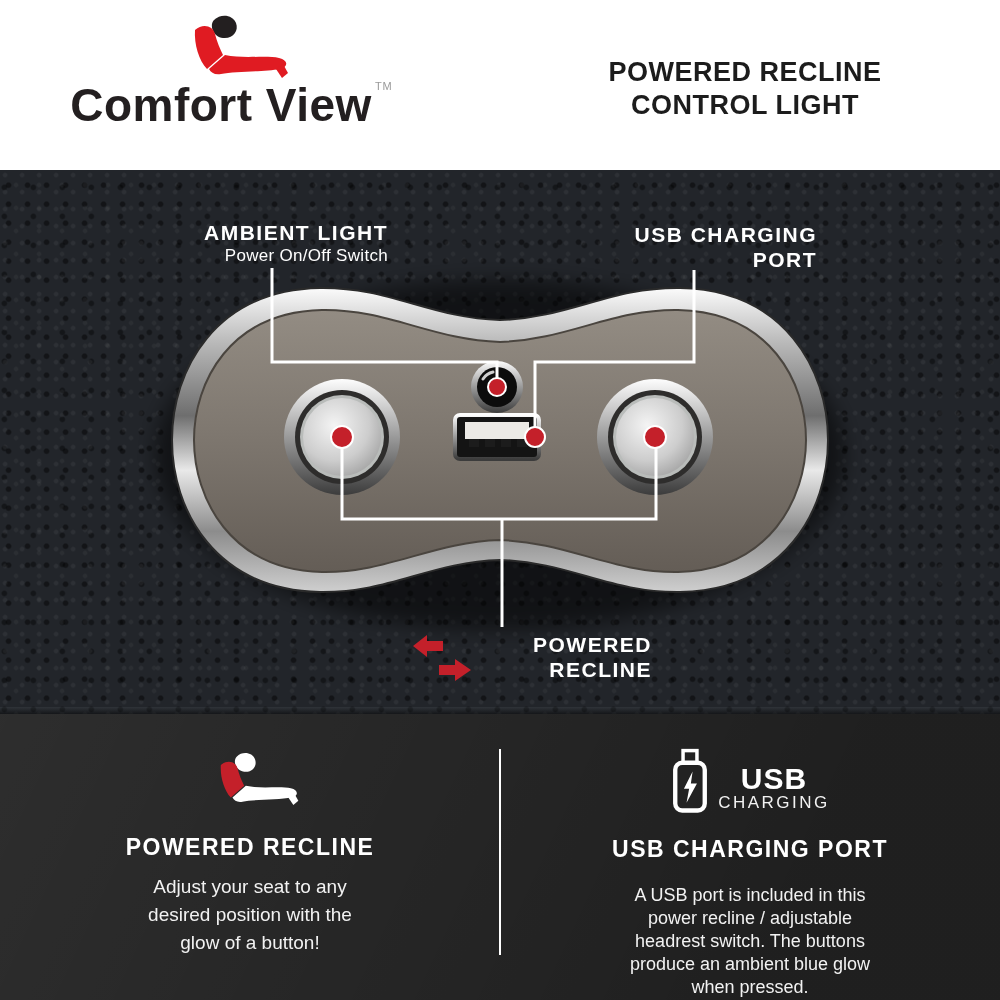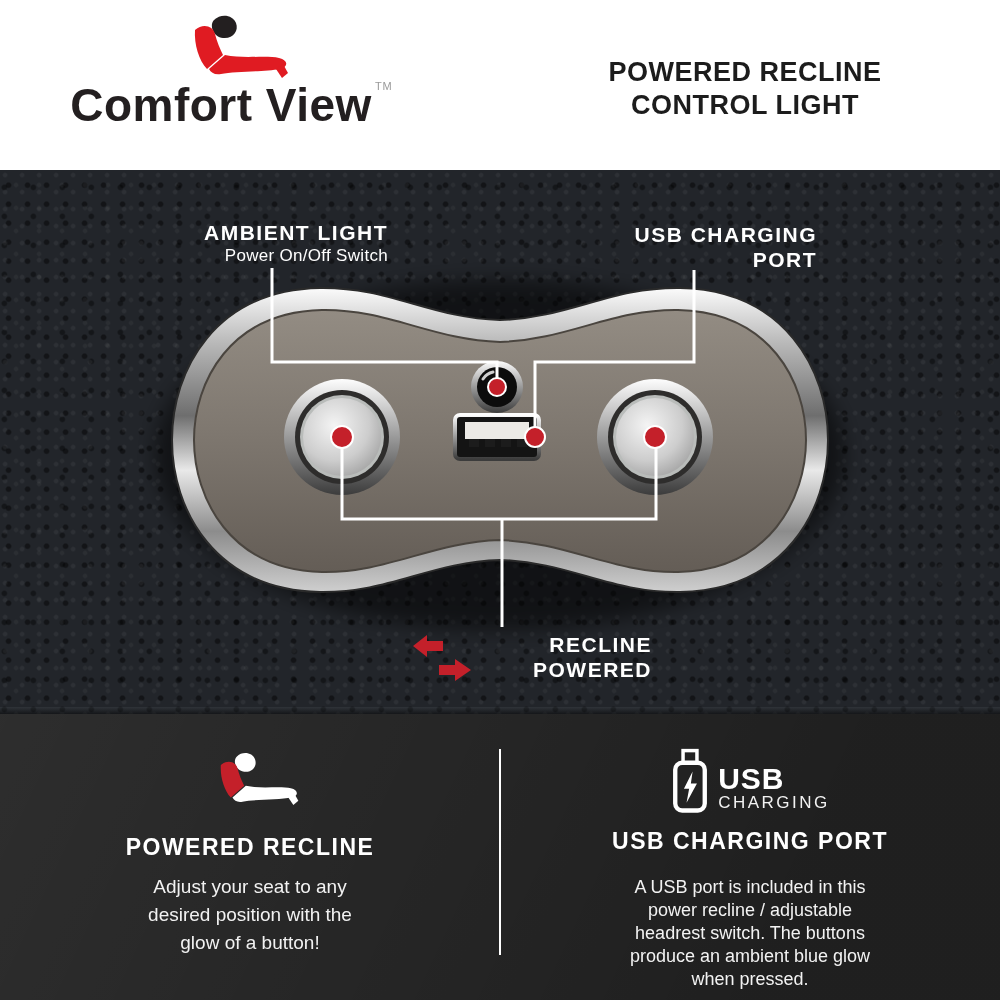--- a/index.html
+++ b/index.html
@@ -43,24 +43,24 @@
   
   .footer{position:absolute;left:0;top:714px;width:1000px;height:286px;background:var(--footer-bg);
     background-image:linear-gradient(115deg, rgba(255,255,255,.035) 0%, rgba(255,255,255,0) 40%, rgba(0,0,0,.18) 78%)}
   .divider{position:absolute;left:499px;top:35px;width:2px;height:206px;background:#fff}
   .col{position:absolute;top:0;width:500px;height:286px;text-align:center;color:#fff}
   .col-left{left:0}
   .col-right{left:500px}
   .footer-chair{display:block;margin:36px auto 0;width:118px;height:60px}
   .usb-lockup{display:flex;justify-content:center;align-items:flex-end;margin-top:34px;height:66px}
   .usb-stick{width:40px;height:66px;margin-right:8px}
-  .usb-words{text-align:left;padding-bottom:1px}
+  .usb-words{text-align:center;padding-bottom:1px}
   .usb-words .w1{font-size:30px;font-weight:bold;line-height:28px;letter-spacing:1px}
   .usb-words .w2{font-size:17px;line-height:20px;letter-spacing:2.5px;color:#f2f2f2}
-  .col-heading{margin-top:14px;font-size:23px;font-weight:bold;letter-spacing:1.5px}
+  .col-heading{margin-top:22px;font-size:23px;font-weight:bold;letter-spacing:1.5px}
   .col-left .col-heading{margin-top:24px}
   .col-body{margin:12px auto 0;font-size:19px;line-height:28px;color:#f2f2f2;width:248px}
   .col-right .col-body{font-size:18px;line-height:23px;width:262px;margin-top:21px}
 </style>
 </head>
 <body>
 
 <div class="page">
 
   <div class="header">
@@ -181,22 +181,22 @@
       <div class="t1">USB CHARGING</div>
       <div class="t1">PORT</div>
     </div>
 
     <svg class="recline-arrows" viewBox="0 0 62 50">
       <polygon points="30,6 14,6 14,0 0,11 14,22 14,16 30,16" fill="var(--accent-red)"></polygon>
       <polygon points="26,30 42,30 42,24 58,35 42,46 42,40 26,40" fill="var(--accent-red)"></polygon>
     </svg>
 
     <div class="callout recline-label">
+      <div class="t1">POWERED</div>
       <div class="t1">RECLINE</div>
-      <div class="t1">POWERED</div>
     </div>
   </div>
 
   <div class="footer">
     <div class="divider"></div>
 
     <div class="col col-left">
       <svg class="footer-chair" viewBox="0 0 130 72">
         <path d="M49,8 C56,1 68,3 71,11 C74,19 68,27 58,26 C48,25 44,13 49,8 Z" fill="#ffffff"></path>
         <path d="M30,18 C38,11 48,14 50,22 C52,30 55,37 58,43 L42,57 C34,49 29,32 30,18 Z" fill="var(--accent-red)"></path>

